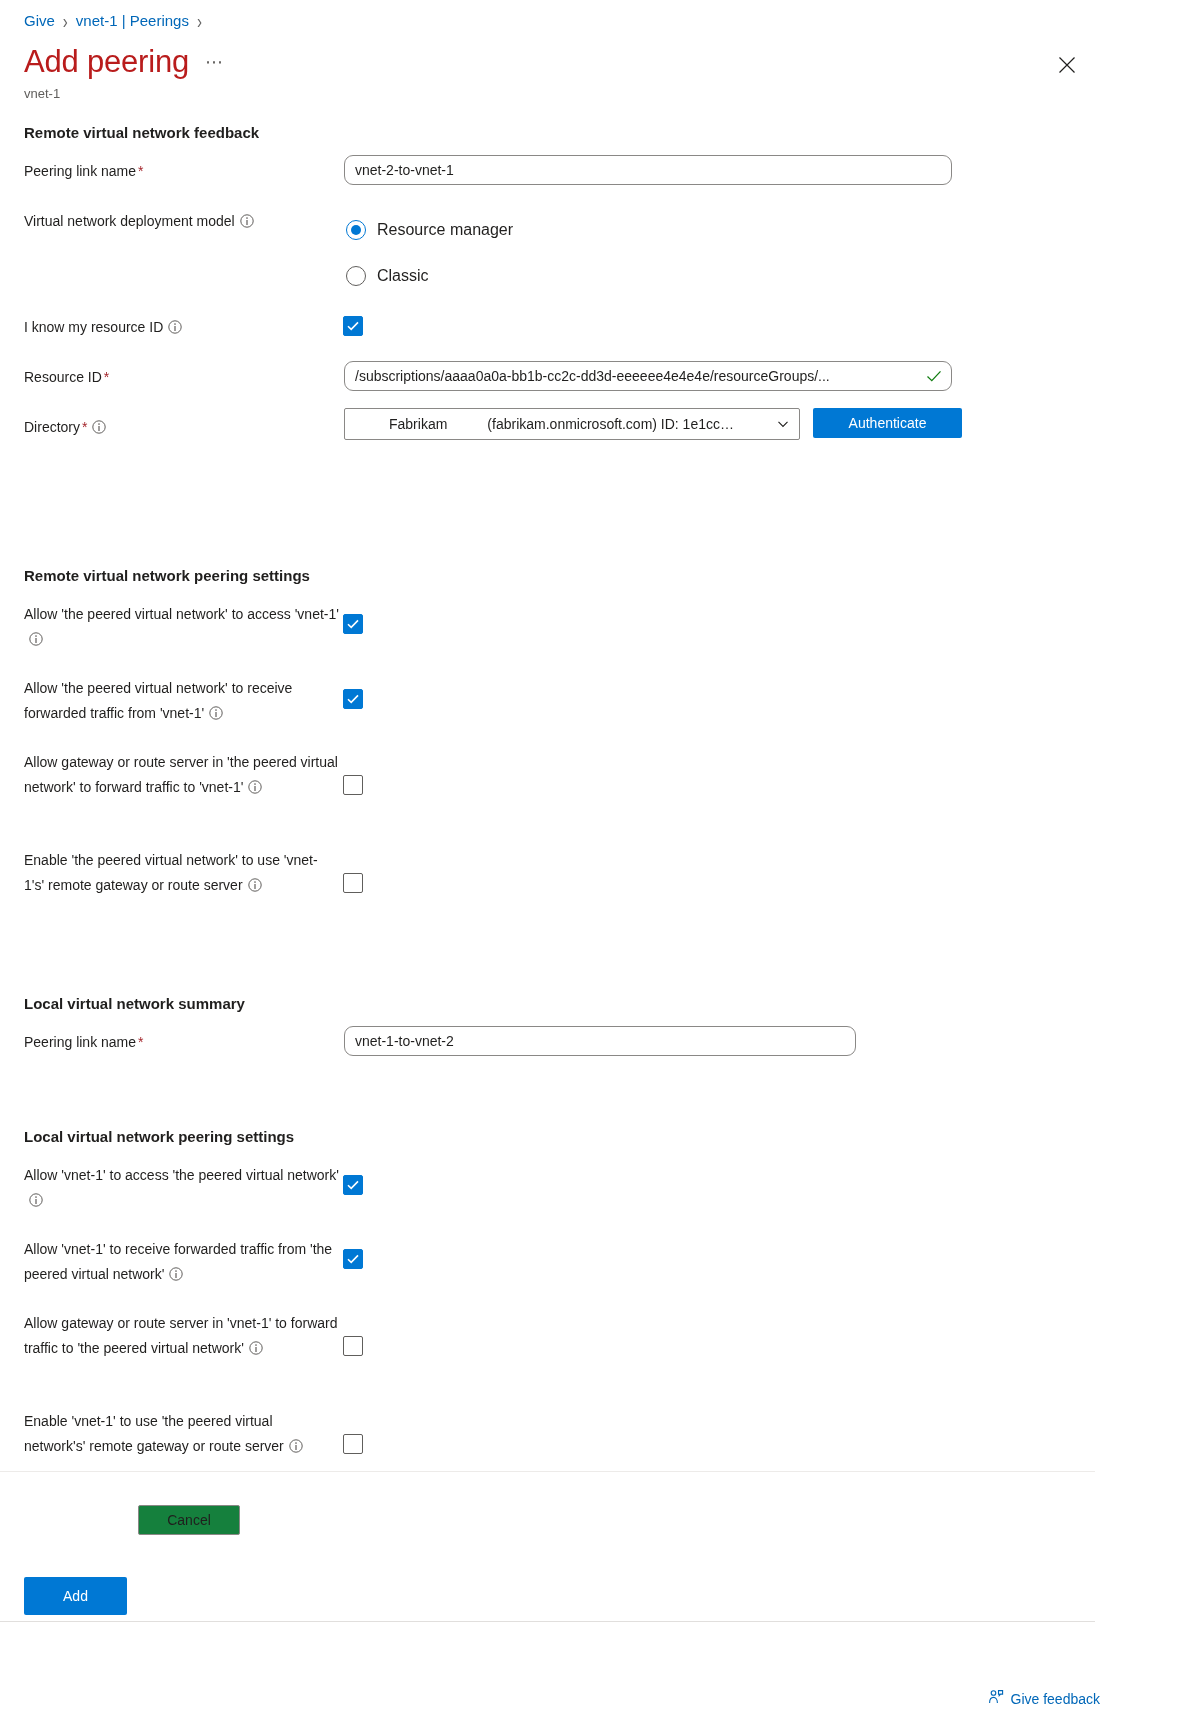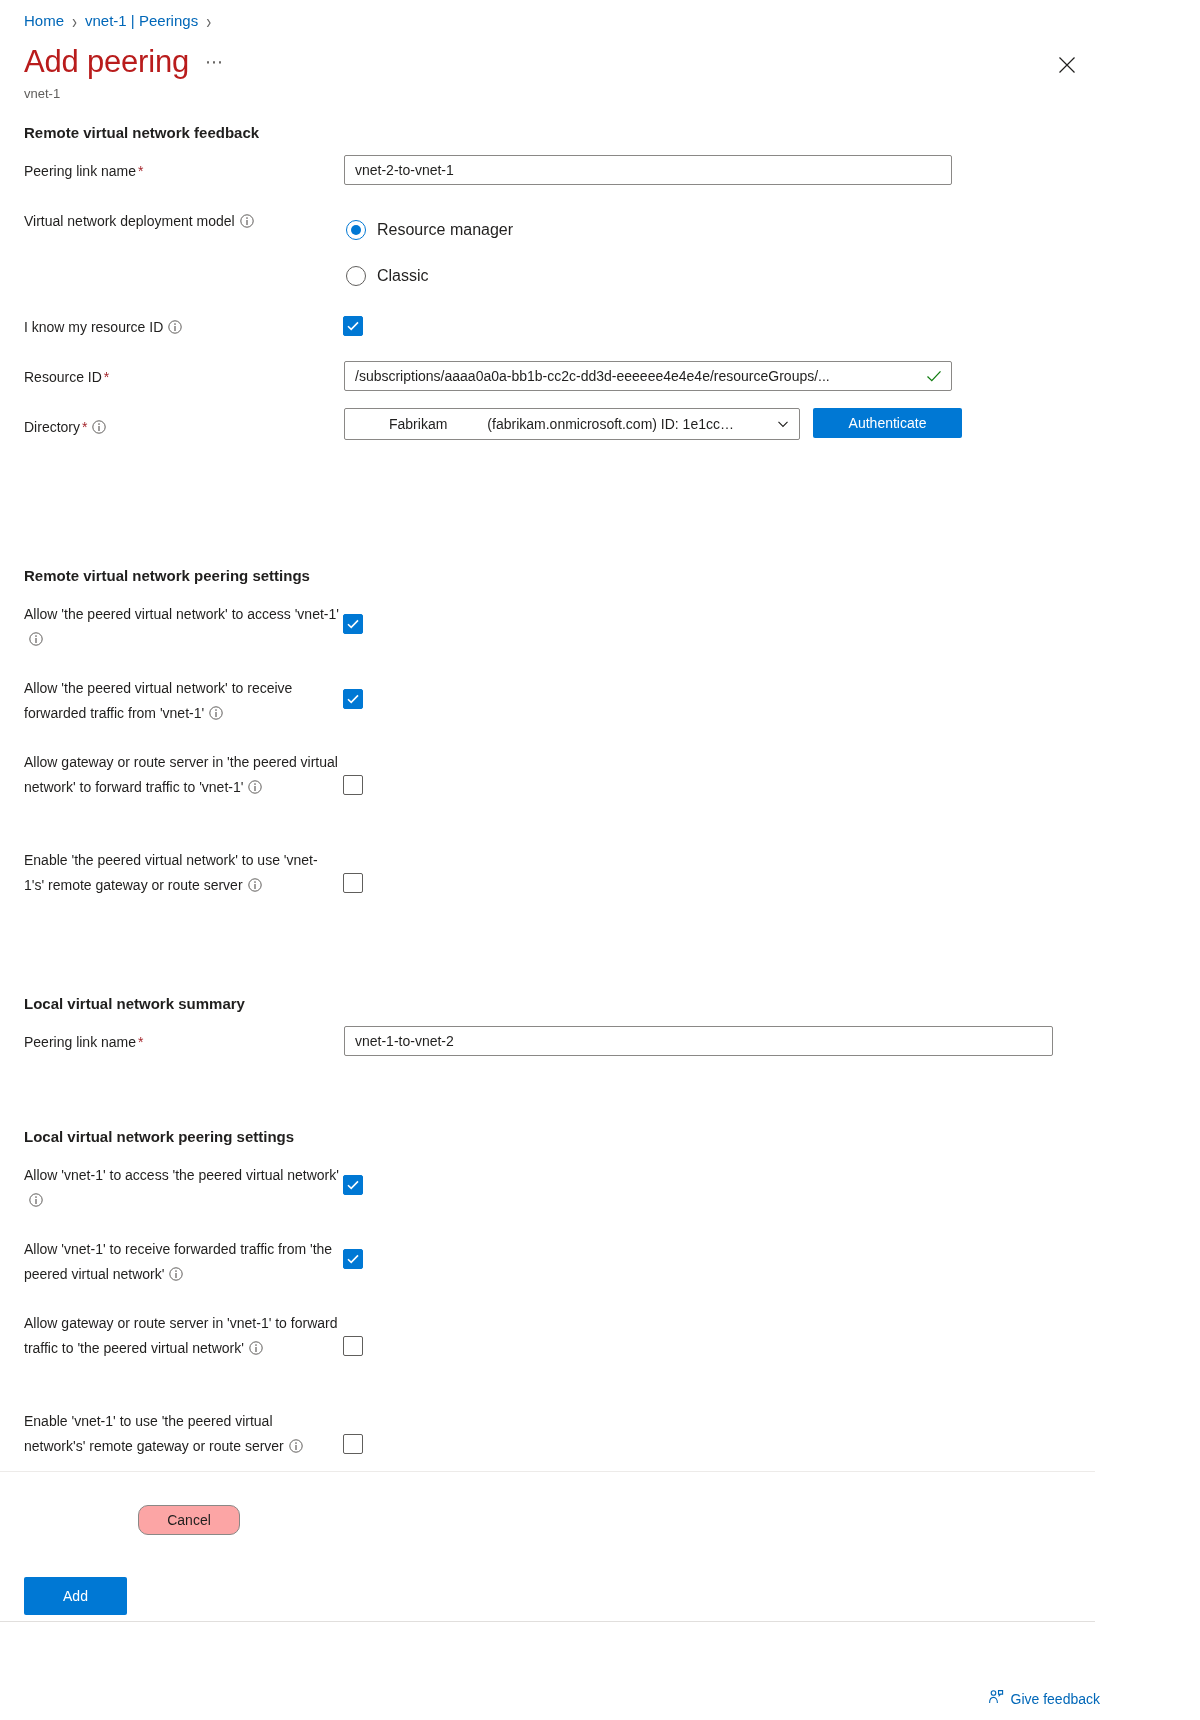--- a/index.html
+++ b/index.html
@@ -58,21 +58,21 @@
 
   .info-icon {
     display: inline-block; width: 14px; height: 14px;
     vertical-align: -2px; margin-left: 5px; cursor: pointer;
   }
 
   
   .text-input {
     position: absolute;
     height: 30px; padding: 0 10px;
-    border: 1px solid #8a8886; border-radius: 2px;
+    border: 1px solid #8a8886; border-radius: 9px;
     background: #fff; font-size: 14px; color: #201f1e;
     font-family: "Liberation Sans", sans-serif;
     line-height: 28px; white-space: nowrap; overflow: hidden;
   }
   .valid-check {
     position: absolute; width: 18px; height: 18px;
   }
 
   
   .radio-row { position: absolute; display: flex; align-items: center; gap: 11px; cursor: pointer; }
@@ -118,21 +118,21 @@
   .dd-chev { margin-left: auto; padding: 0 10px; display:flex; align-items:center; }
 
   .btn-primary {
     position: absolute;
     background: #0078d4; color: #fff; border: none; border-radius: 2px;
     font-size: 14px; font-family: "Liberation Sans", sans-serif;
     cursor: pointer; display:flex; align-items:center; justify-content:center;
   }
   .btn-secondary {
     position: absolute;
-    background: #fca5a5; color: #201f1e; border: 1px solid #8a8886; border-radius: 10px;
+    background: #15803d; color: #201f1e; border: 1px solid #8a8886; border-radius: 2px;
     font-size: 14px; font-family: "Liberation Sans", sans-serif;
     cursor: pointer; display:flex; align-items:center; justify-content:center;
   }
 
   
   .footer-sep {
     position: absolute; left: 0; top: 1621px; width: 1095px; height: 1px; background: #e1dfdd;
   }
   .feedback {
     position: absolute; right: 100px; top: 1689px;
@@ -142,21 +142,21 @@
   .scroll-hint {
     position: absolute; left: 0; top: 1471px; width: 1095px; height: 1px; background: #edebe9;
   }
 </style>
 </head>
 <body>
 
 <div class="blade">
 
   <div class="breadcrumb">
-    <span class="crumb">Home</span>
+    <span class="crumb">Give</span>
     <span class="crumb-sep">›</span>
     <span class="crumb">vnet-1 | Peerings</span>
     <span class="crumb-sep">›</span>
   </div>
 
   <div class="title-row">
     <span class="title">Add peering</span>
     <span class="ellipsis-btn">⋯</span>
   </div>
   <div class="subtitle">vnet-1</div>
@@ -279,21 +279,21 @@
   </div>
   <div class="cbox" style="left:343px; top:873px;">
     
   </div>
 
   <div class="section-title" style="top:995px;">Local virtual network summary</div>
 
   <div class="field-label" style="top:1030px;">
     <span>Peering link name</span><span class="req">*</span>
   </div>
-  <div class="text-input" style="left:344px; top:1026px; width:709px;">vnet-1-to-vnet-2</div>
+  <div class="text-input" style="left:344px; top:1026px; width:512px;">vnet-1-to-vnet-2</div>
 
   <div class="section-title" style="top:1128px;">Local virtual network peering settings</div>
 
   <div class="wrap-label" style="top:1163px; width:320px;">
     <span>Allow 'vnet-1' to access 'the peered virtual network'</span><span class="info-icon"><svg width="14" height="14" viewBox="0 0 14 14">
           <circle cx="7" cy="7" r="6.2" fill="none" stroke="#605e5c" stroke-width="1"></circle>
           <circle cx="7" cy="4" r="0.85" fill="#605e5c"></circle>
           <rect x="6.4" y="6" width="1.2" height="5" fill="#605e5c"></rect>
         </svg></span>
   </div>

